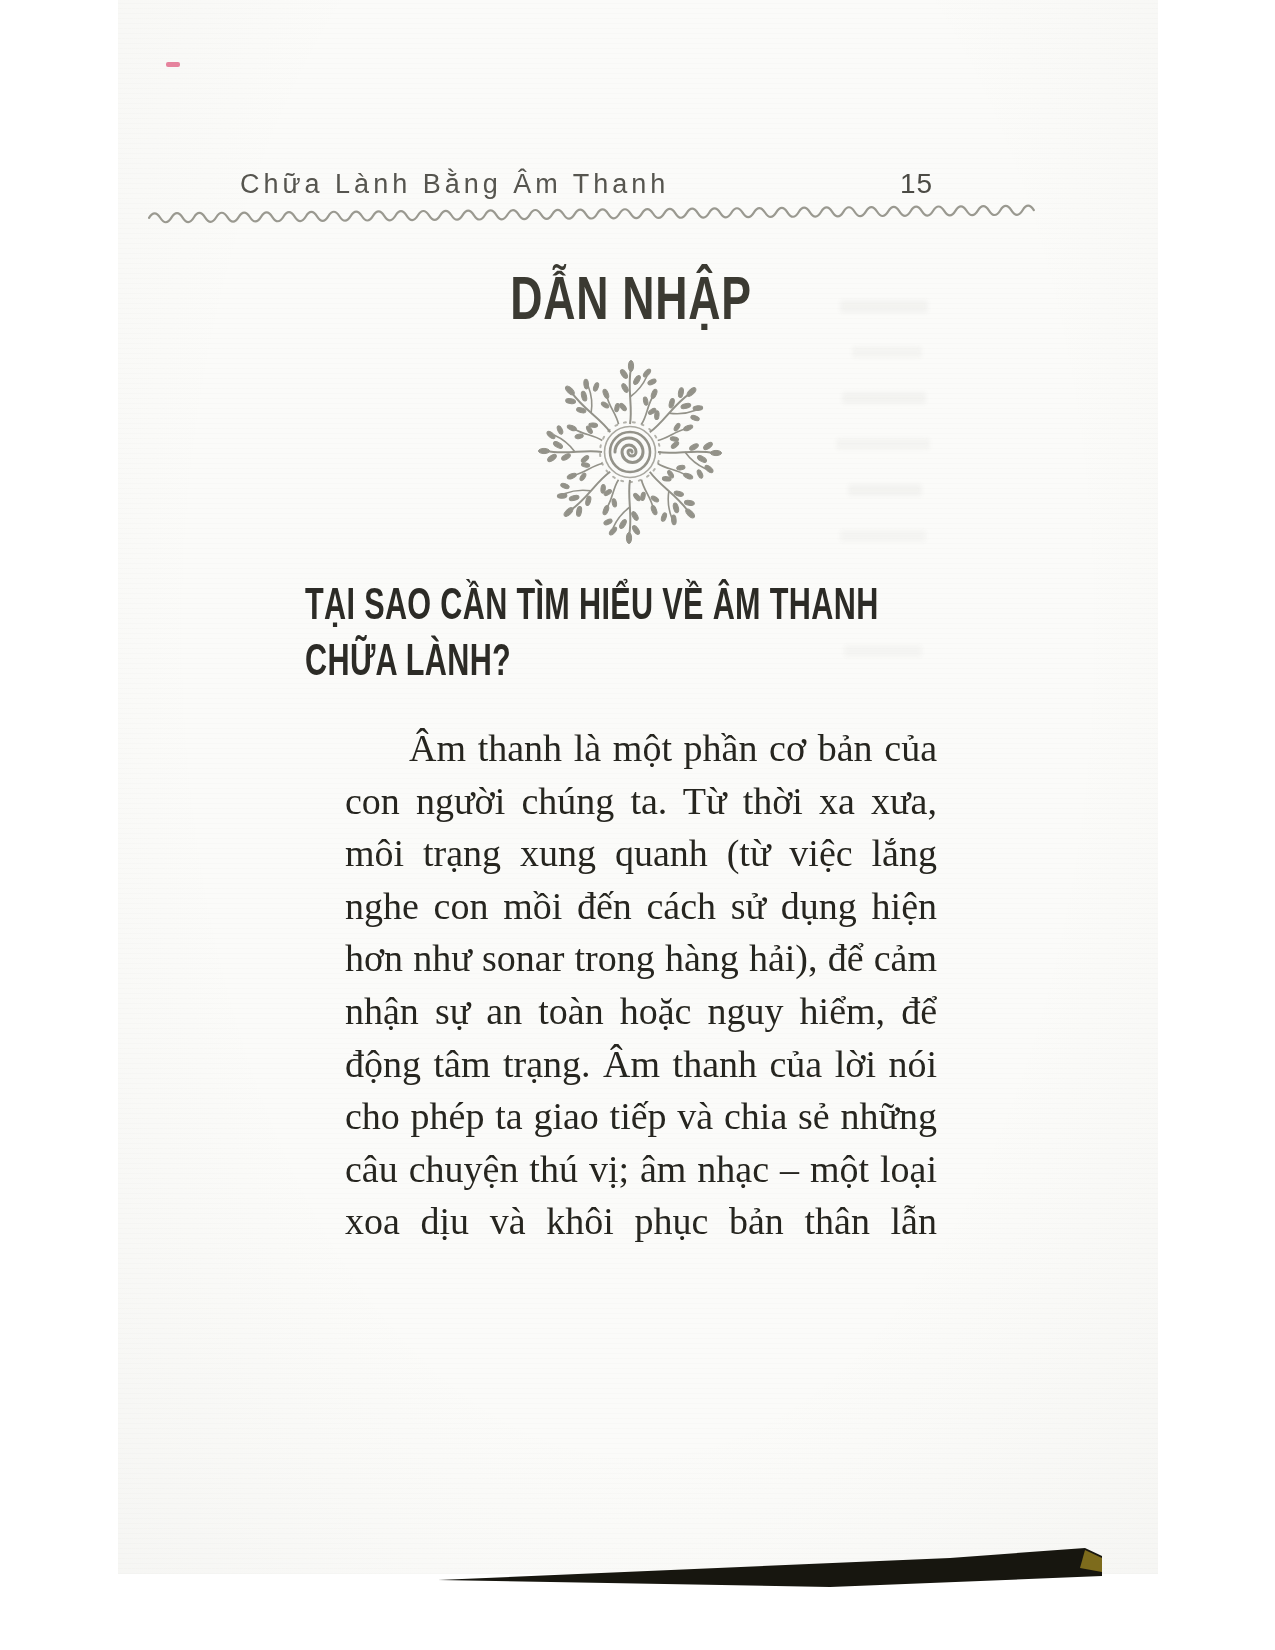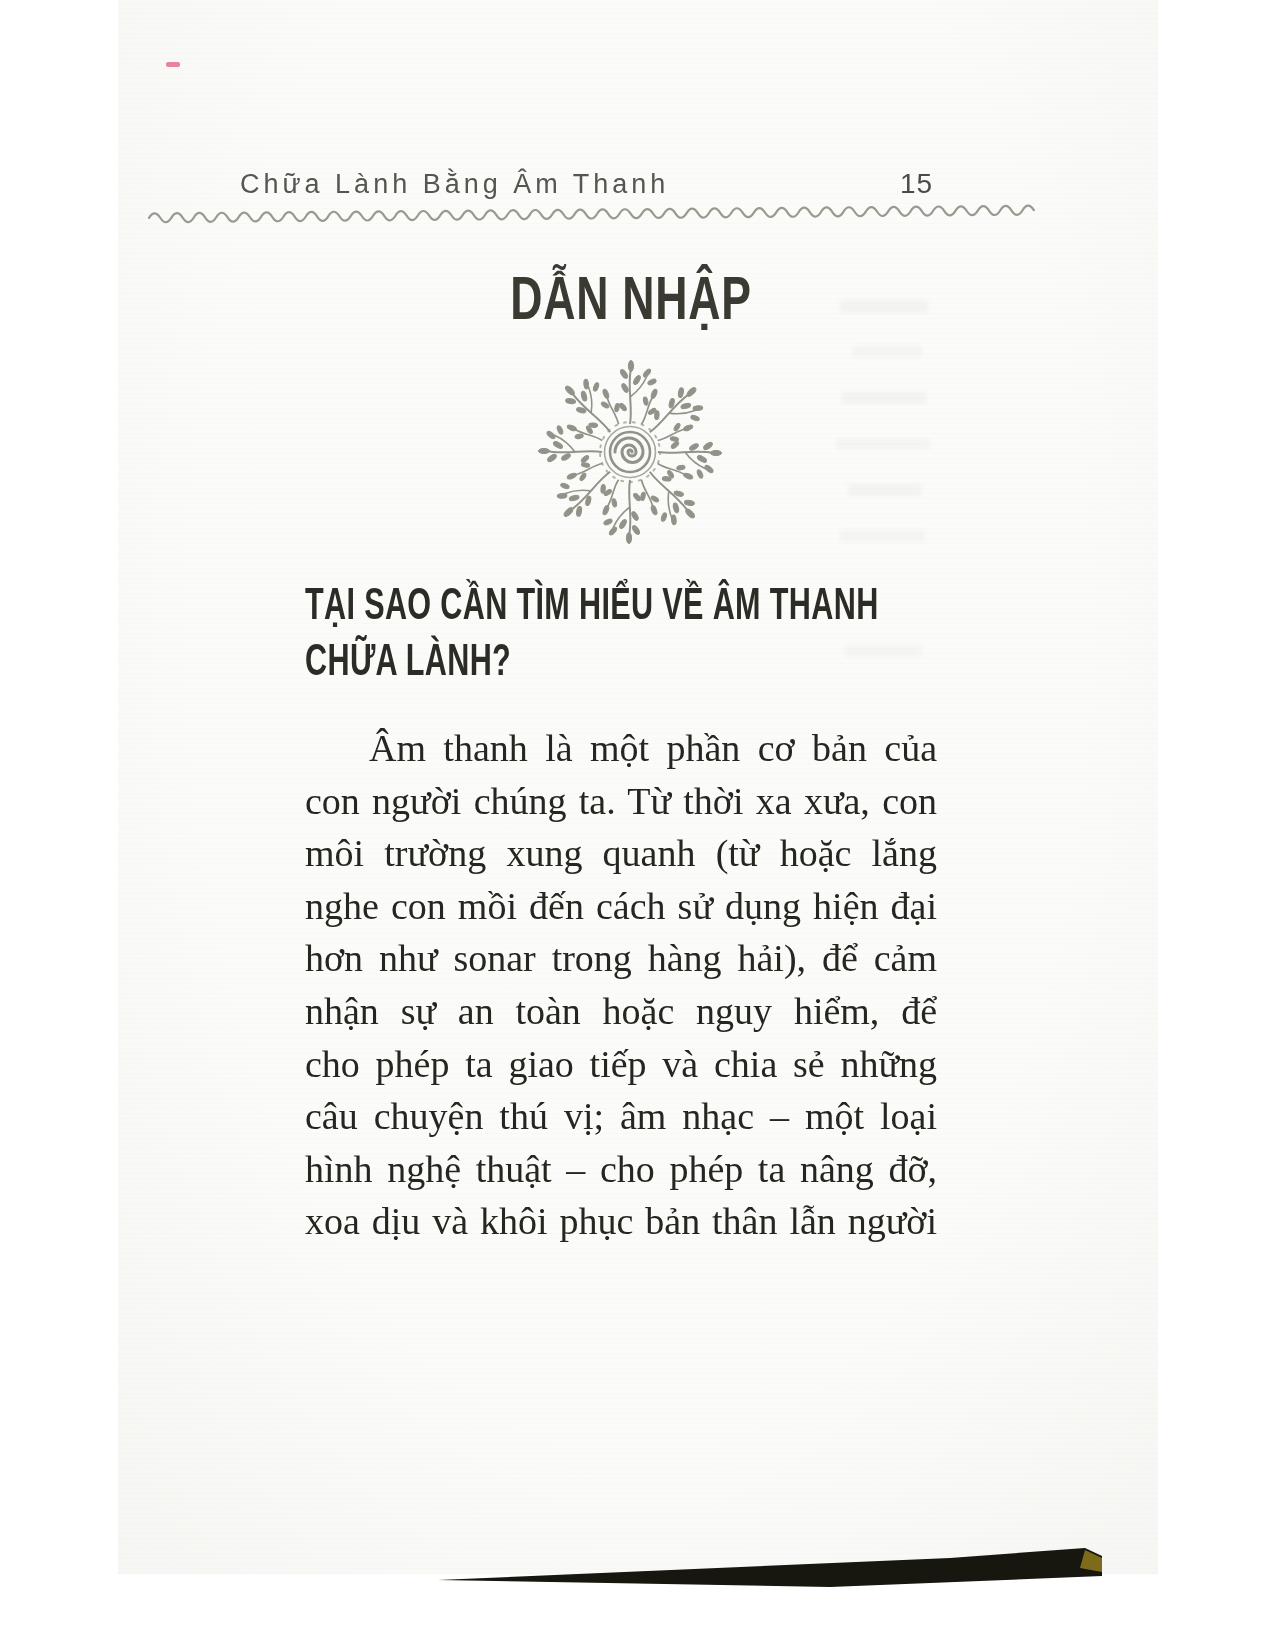--- a/index.html
+++ b/index.html
@@ -39,21 +39,21 @@
     font-family:"Liberation Sans", sans-serif;font-weight:bold;font-size:45px;
     color:#2c2b26;line-height:56px;letter-spacing:0.5px;
     transform:scaleX(.68);transform-origin:0 0;white-space:nowrap;
   }
   .body-block{
     position:absolute;left:305px;top:722px;width:632px;
     font-size:38px;color:#26251f;
   }
   .bl{
     line-height:52.6px;height:52.6px;overflow:hidden;
-    text-align:justify;text-align-last:justify;
+    text-align:justify;text-align-last:justify;margin-left:40px;
   }
   .bl.indent{text-indent:64px;}
   .bleed{position:absolute;border-radius:3px;background:#6e6e66;filter:blur(2px);}
   .edge-svg{position:absolute;left:430px;top:1542px;}
 </style>
 </head>
 <body>
 
 <div class="paper"></div>
 
@@ -114,27 +114,27 @@
 </svg>
 
 <div class="section-heading">
   <div>TẠI SAO CẦN TÌM HIỂU VỀ ÂM THANH</div>
   <div>CHỮA LÀNH?</div>
 </div>
 
 <div class="body-block">
   <div class="bl indent">Âm thanh là một phần cơ bản của</div>
   <div class="bl">con người chúng ta. Từ thời xa xưa, con</div>
-  <div class="bl">môi trường xung quanh (từ hoặc lắng</div>
+  <div class="bl">môi trạng xung quanh (từ việc lắng</div>
   <div class="bl">nghe con mồi đến cách sử dụng hiện đại</div>
   <div class="bl">hơn như sonar trong hàng hải), để cảm</div>
   <div class="bl">nhận sự an toàn hoặc nguy hiểm, để</div>
+  <div class="bl">động tâm trạng. Âm thanh của lời nói</div>
   <div class="bl">cho phép ta giao tiếp và chia sẻ những</div>
   <div class="bl">câu chuyện thú vị; âm nhạc – một loại</div>
-  <div class="bl">hình nghệ thuật – cho phép ta nâng đỡ,</div>
   <div class="bl">xoa dịu và khôi phục bản thân lẫn người</div>
 </div>
 
 <div>
   <div class="bleed" style="left:840px;top:300px;width:88px;height:13px;opacity:.05;"></div>
   <div class="bleed" style="left:852px;top:346px;width:70px;height:12px;opacity:.045;"></div>
   <div class="bleed" style="left:842px;top:392px;width:84px;height:12px;opacity:.05;"></div>
   <div class="bleed" style="left:836px;top:438px;width:94px;height:12px;opacity:.045;"></div>
   <div class="bleed" style="left:848px;top:484px;width:74px;height:12px;opacity:.05;"></div>
   <div class="bleed" style="left:840px;top:530px;width:86px;height:12px;opacity:.04;"></div>

